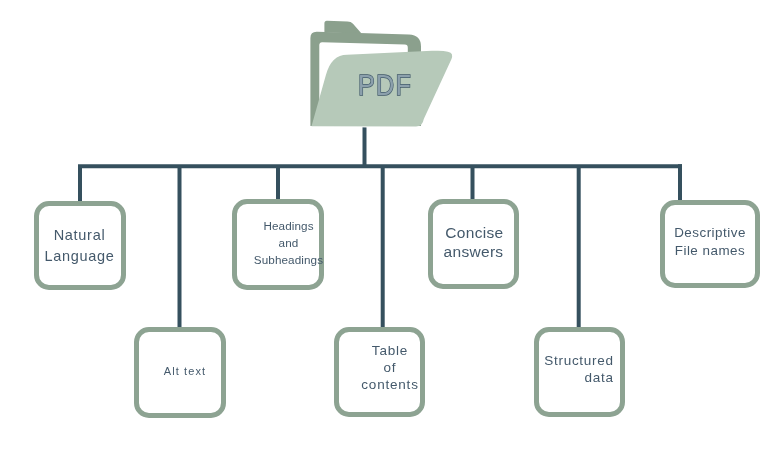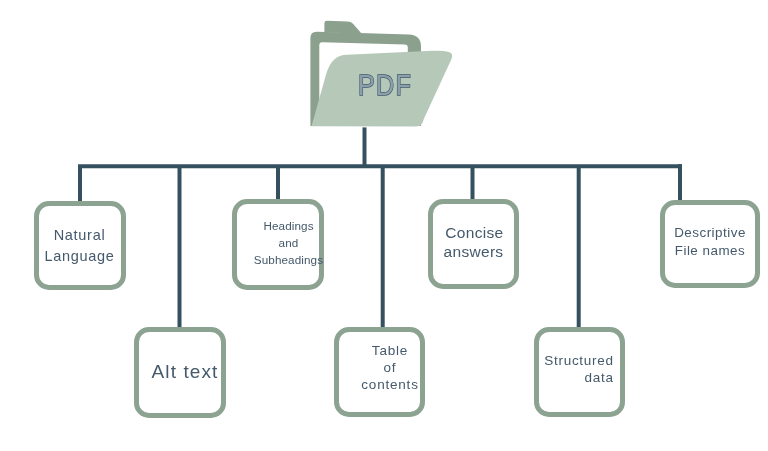--- a/index.html
+++ b/index.html
@@ -27,21 +27,21 @@
     </g>
     <rect x="319.3" y="41.8" width="88.5" height="84" fill="#ffffff" rx="3"></rect>
   </g>
 
   <path d="M311.5 126.3 L325.9 75 Q331.5 54.8 347 54.8 L432 50.8 Q450.5 49.9 451.9 54.2 Q452.6 56.5 451.4 59.2 L423.8 119 Q422.6 126.4 416 126.4 Z" fill="#b6c9b9"></path>
 
   <text x="385" y="95.5" font-size="30" text-anchor="middle" fill="#8ca0ac" stroke="#41596a" stroke-width="1.5" letter-spacing="1.5" paint-order="stroke" transform="translate(385 0) scale(0.84 1) translate(-385 0)">PDF</text>
 </svg>
 
 <div class="box" style="left:33.5px;top:201px;width:92px;height:89px;font-size:14.5px;line-height:21px;letter-spacing:0.7px;">Natural<br>Language</div>
-<div class="box" style="left:133.5px;top:327px;width:92px;height:91px;font-size:19px;line-height:21px;letter-spacing:1.1px;padding-left:11px;">
+<div class="box" style="left:133.5px;top:327px;width:92px;height:91px;font-size:11px;line-height:21px;letter-spacing:1.1px;padding-left:11px;">
     <span style="position:relative;top:-1.5px;">Alt text</span>
   </div>
 <div class="box" style="left:232px;top:198.5px;width:92px;height:91px;font-size:11.7px;line-height:17.1px;letter-spacing:0.1px;">
     <span style="position:relative;top:-1.5px;margin-left:21px;">Headings<br>and<br>Subheadings</span>
   </div>
 <div class="box" style="left:333.5px;top:327px;width:91px;height:90px;font-size:13.5px;line-height:17.2px;letter-spacing:0.8px;">
     <span style="position:relative;top:-4.3px;margin-left:22px;">Table<br>of contents</span>
   </div>
 <div class="box" style="left:428px;top:198.5px;width:91px;height:90px;font-size:15.5px;line-height:19px;letter-spacing:0.3px;text-align:right;">
     <span style="position:relative;top:-1.3px;">Concise<br>answers</span>

